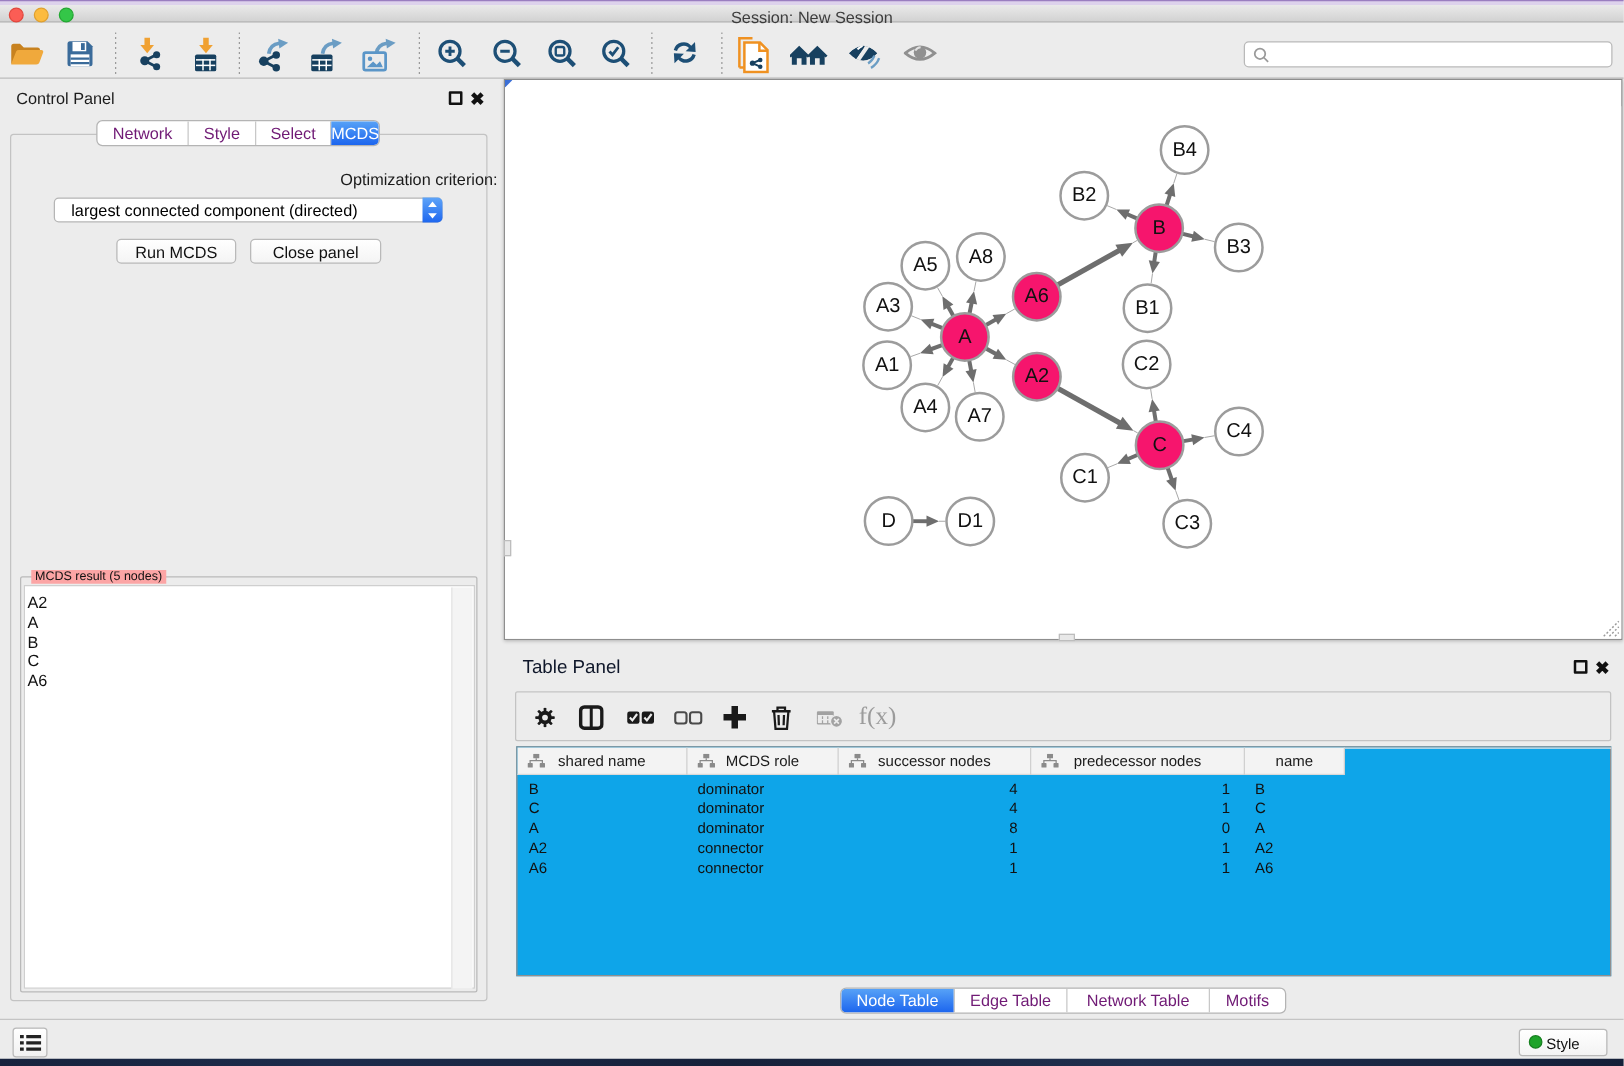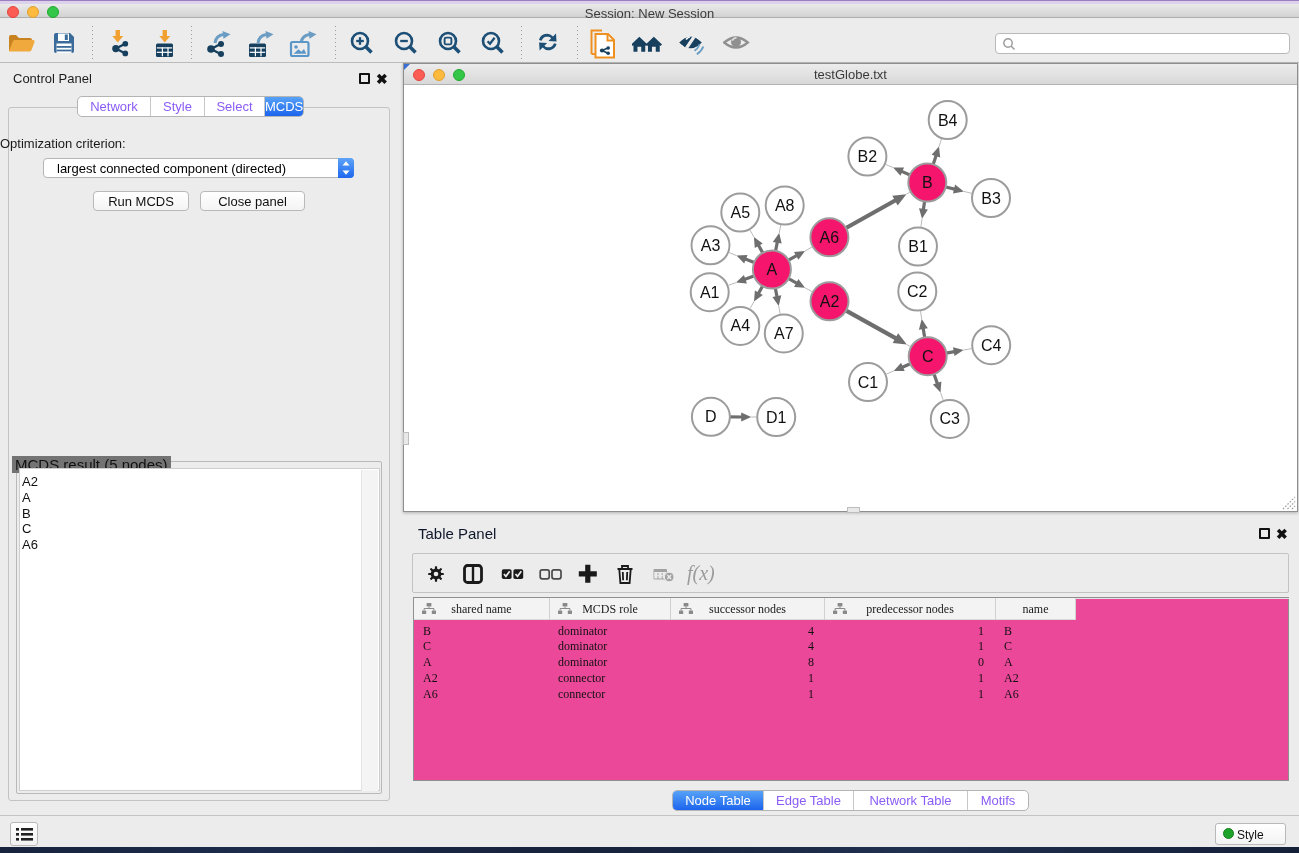--- a/index.html
+++ b/index.html
@@ -16,45 +16,45 @@
   .tbsep { position:absolute; top:3px; height:34px; width:1px;
     background-image:repeating-linear-gradient(#9a9a9a 0 1px, transparent 1px 4px); }
   .tbicon { position:absolute; top:0; }
   #searchbox { position:absolute; left:995px; top:10px; width:295px; height:21px; background:#fff;
     border:1px solid #b9b9b9; border-radius:4px; }
   
   #cp-title { left:13px; top:71px; font-size:13px; color:#1c1c1c; }
   .panebtns { font-weight:bold; color:#111; }
   #cp-tabs { left:77px; top:96px; }
   .tabset { display:flex; border:1px solid #b4b4b4; border-radius:5px; overflow:hidden; background:#fff; height:21px; }
-  .tabset .tab { font-size:13px; color:#8b5cf6; padding-top:2px; border-right:1px solid #c8c8c8; text-align:center; }
+  .tabset .tab { font-size:13px; color:#701a75; padding-top:2px; border-right:1px solid #c8c8c8; text-align:center; }
   .tabset .tab:last-child { border-right:none; }
   .tabset .sel { background:linear-gradient(#57a2f7,#1c65ee); color:#fff; }
   #cp-box { left:8px; top:107px; width:382px; height:694px; border:1px solid #c3c3c3; border-radius:3px; background:#ececec; }
-  #opt-label { left:0; width:398px; top:136px; text-align:left; font-size:13px; color:#1a1a1a; }
+  #opt-label { left:0; width:398px; top:136px; text-align:right; font-size:13px; color:#1a1a1a; }
   #combo { left:43px; top:158px; width:311px; height:20px; background:#fff; border:1px solid #b5b5b5; border-radius:4px; }
   #combo .ctext { position:absolute; left:13px; top:2px; font-size:13px; color:#000000; }
   #combo .spin { position:absolute; right:-1px; top:-1px; width:16px; height:20px; border-radius:0 4px 4px 0;
     background:linear-gradient(#5ea4f8,#1e67ef); }
   .btn { position:absolute; height:20px; background:linear-gradient(#ffffff,#f4f4f4); border:1px solid #b9b9b9; border-radius:4px;
     font-size:13px; color:#111; text-align:center; padding-top:2px; }
   #fieldset { left:16px; top:461px; width:366px; height:333px; border:1px solid #b9b9b9; border-radius:2px; }
-  #fs-label { left:12px; top:456px; font-size:15px; color:#111; background:#737373; padding:0 3px; }
+  #fs-label { left:25px; top:456px; font-size:10px; color:#111; background:#fca5a5; padding:0 3px; }
   #fs-list { left:19px; top:468px; width:361px; height:323px; background:#fff; border:1px solid #cfcfcf; font-size:13px; color:#111; padding-top:5px; }
   #fs-list .row { padding-left:2px; height:15.8px; line-height:15.8px; }
   #fs-scroll { position:absolute; right:1px; top:1px; width:17px; height:321px; background:#f4f4f4; border-left:1px solid #e4e4e4; }
   
   #netwin { left:403px; top:63px; width:895px; height:449px; background:#fff; border:1px solid #8e8e8e; box-shadow:0 1px 3px rgba(0,0,0,.25); }
   #nw-title { position:absolute; left:0; top:0; width:100%; height:21px; background:linear-gradient(#ececec,#d8d8d8); border-bottom:1px solid #b2b2b2; }
   #nw-title .title { position:absolute; left:0; right:0; top:3px; text-align:center; font-size:13px; color:#3a3a3a; }
   #nw-canvas { position:absolute; left:0; top:21px; width:893px; height:426px; background:#fff; }
   
   #tp-title { left:418px; top:525px; font-size:15px; color:#0f172a; }
   #tp-toolbar { left:412px; top:553px; width:877px; height:40px; border:1px solid #c3c3c3; border-radius:2px; background:#ececec; }
-  #tp-box { left:413px; top:597px; width:876px; height:184px; background:#ec4899; border:1px solid #8f8f8f;font-family:Liberation Serif, serif; }
+  #tp-box { left:413px; top:597px; width:876px; height:184px; background:#0ea5e9; border:1px solid #8f8f8f; }
   #tp-header { position:absolute; left:0; top:0; width:662px; height:22px; background:#f3f3f3; border-bottom:1px solid #d9d9d9; }
   #tp-header .hcell { position:absolute; top:0; height:22px; border-right:1px solid #d0d0d0; }
   #tp-header .htext { position:absolute; top:4px; width:100%; text-align:center; font-size:12px; color:#1a1a1a; }
   #tp-topline { position:absolute; left:662px; top:0; width:213px; height:1px; background:#e4e4e4; }
   .trow { position:absolute; font-size:12px; color:#111; }
   #tp-tabs { left:672px; top:790px; }
   
   #statusbar { left:0; top:815px; width:1299px; height:32px; background:#ececec; border-top:1px solid #c4c4c4; }
   #menubtn { position:absolute; left:10px; top:6px; width:28px; height:24px; background:linear-gradient(#fff,#f1f1f1); border:1px solid #b9b9b9; border-radius:3px; }
   #membtn { position:absolute; right:13px; top:7px; width:71px; height:22px; background:linear-gradient(#fff,#f3f3f3); border:1px solid #b9b9b9; border-radius:3px; font-size:12px; color:#111; }
@@ -265,26 +265,20 @@
     <div class="row">B</div>
     <div class="row">C</div>
     <div class="row">A6</div>
   <div id="fs-scroll"></div>
 </div>
 
 <div class="abs" id="netwin">
   <svg style="position:absolute;left:0;top:0;z-index:5;" width="6" height="6" viewBox="0 0 6 6">
       <path d="M0 0 L6 0 L0 6 Z" fill="#3b6fd6"></path>
     </svg>
-  <div id="nw-title">
-    <div class="tl" style="left:9px;top:5px;background:#fb5d55;border:1px solid #e2463d;"></div>
-    <div class="tl" style="left:29px;top:5px;background:#fcbb3f;border:1px solid #e0a02e;"></div>
-    <div class="tl" style="left:49px;top:5px;background:#34c648;border:1px solid #23a832;"></div>
-    <div class="title">testGlobe.txt</div>
-  </div>
   <div id="nw-canvas"><svg width="893" height="426" viewBox="0 0 893 426">
         <line x1="359.7" y1="169.6" x2="353.5" y2="158.5" stroke="#6e6e6e" stroke-width="3.2"></line>
         <path d="M349.9 152.0 L358.7 158.6 L350.8 162.9 Z" fill="#6e6e6e"></path>
         <line x1="349.9" y1="152.0" x2="346.0" y2="145.0" stroke="#6e6e6e" stroke-width="0.8" opacity="0.6"></line>
         <line x1="371.2" y1="167.8" x2="373.7" y2="155.3" stroke="#6e6e6e" stroke-width="3.2"></line>
         <path d="M375.2 148.0 L377.7 158.6 L368.8 156.9 Z" fill="#6e6e6e"></path>
         <line x1="375.2" y1="148.0" x2="376.8" y2="140.1" stroke="#6e6e6e" stroke-width="0.8" opacity="0.6"></line>
         <line x1="352.1" y1="178.3" x2="339.5" y2="173.3" stroke="#6e6e6e" stroke-width="3.2"></line>
         <path d="M332.5 170.6 L343.5 170.0 L340.2 178.4 Z" fill="#6e6e6e"></path>
         <line x1="332.5" y1="170.6" x2="325.1" y2="167.6" stroke="#6e6e6e" stroke-width="0.8" opacity="0.6"></line>
@@ -438,21 +432,21 @@
         <rect x="0.5" y="3" width="13.5" height="10.5" rx="1"></rect>
         <rect x="1.3" y="6.2" width="3.2" height="6.3" fill="#ececec"></rect>
         <rect x="5.5" y="6.2" width="3.2" height="6.3" fill="#ececec"></rect>
         <rect x="9.700000000000001" y="6.2" width="3.2" height="6.3" fill="#ececec"></rect>
         <rect x="1.3" y="6" width="12" height="1" fill="#ececec"></rect>
         <rect x="1.3" y="9.2" width="12" height="1" fill="#ececec"></rect>
         <circle cx="16.2" cy="11" r="4.8" fill="#a2a2a2" stroke="#ececec" stroke-width="1"></circle>
         <path d="M14.3 9.1 L18.1 12.9 M18.1 9.1 L14.3 12.9" stroke="#ececec" stroke-width="1.4"></path>
       </g>
     </svg>
-    <div style="position:absolute;left:274px;top:8px;font-family:'Liberation Serif',serif;font-style:italic;font-size:20px;color:#9b9b9b;">f(x)</div>
+    <div style="position:absolute;left:274px;top:8px;font-family:'Liberation Serif',serif;font-size:20px;color:#9b9b9b;">f(x)</div>
   </div>
 <div class="abs" id="tp-box">
   <div id="tp-header">
     <div class="hcell" style="left:0;width:136px;">
         <div class="htext">shared name</div>
         <svg style="position:absolute;left:8px;top:5px;" width="14" height="12" viewBox="0 0 14 12">
           <g fill="#8a8a8a">
             <rect x="4.6" y="0" width="4.8" height="3.6" rx="0.5"></rect>
             <rect x="0" y="7.4" width="4.2" height="3.6" rx="0.5"></rect>
             <rect x="9.8" y="7.4" width="4.2" height="3.6" rx="0.5"></rect>

